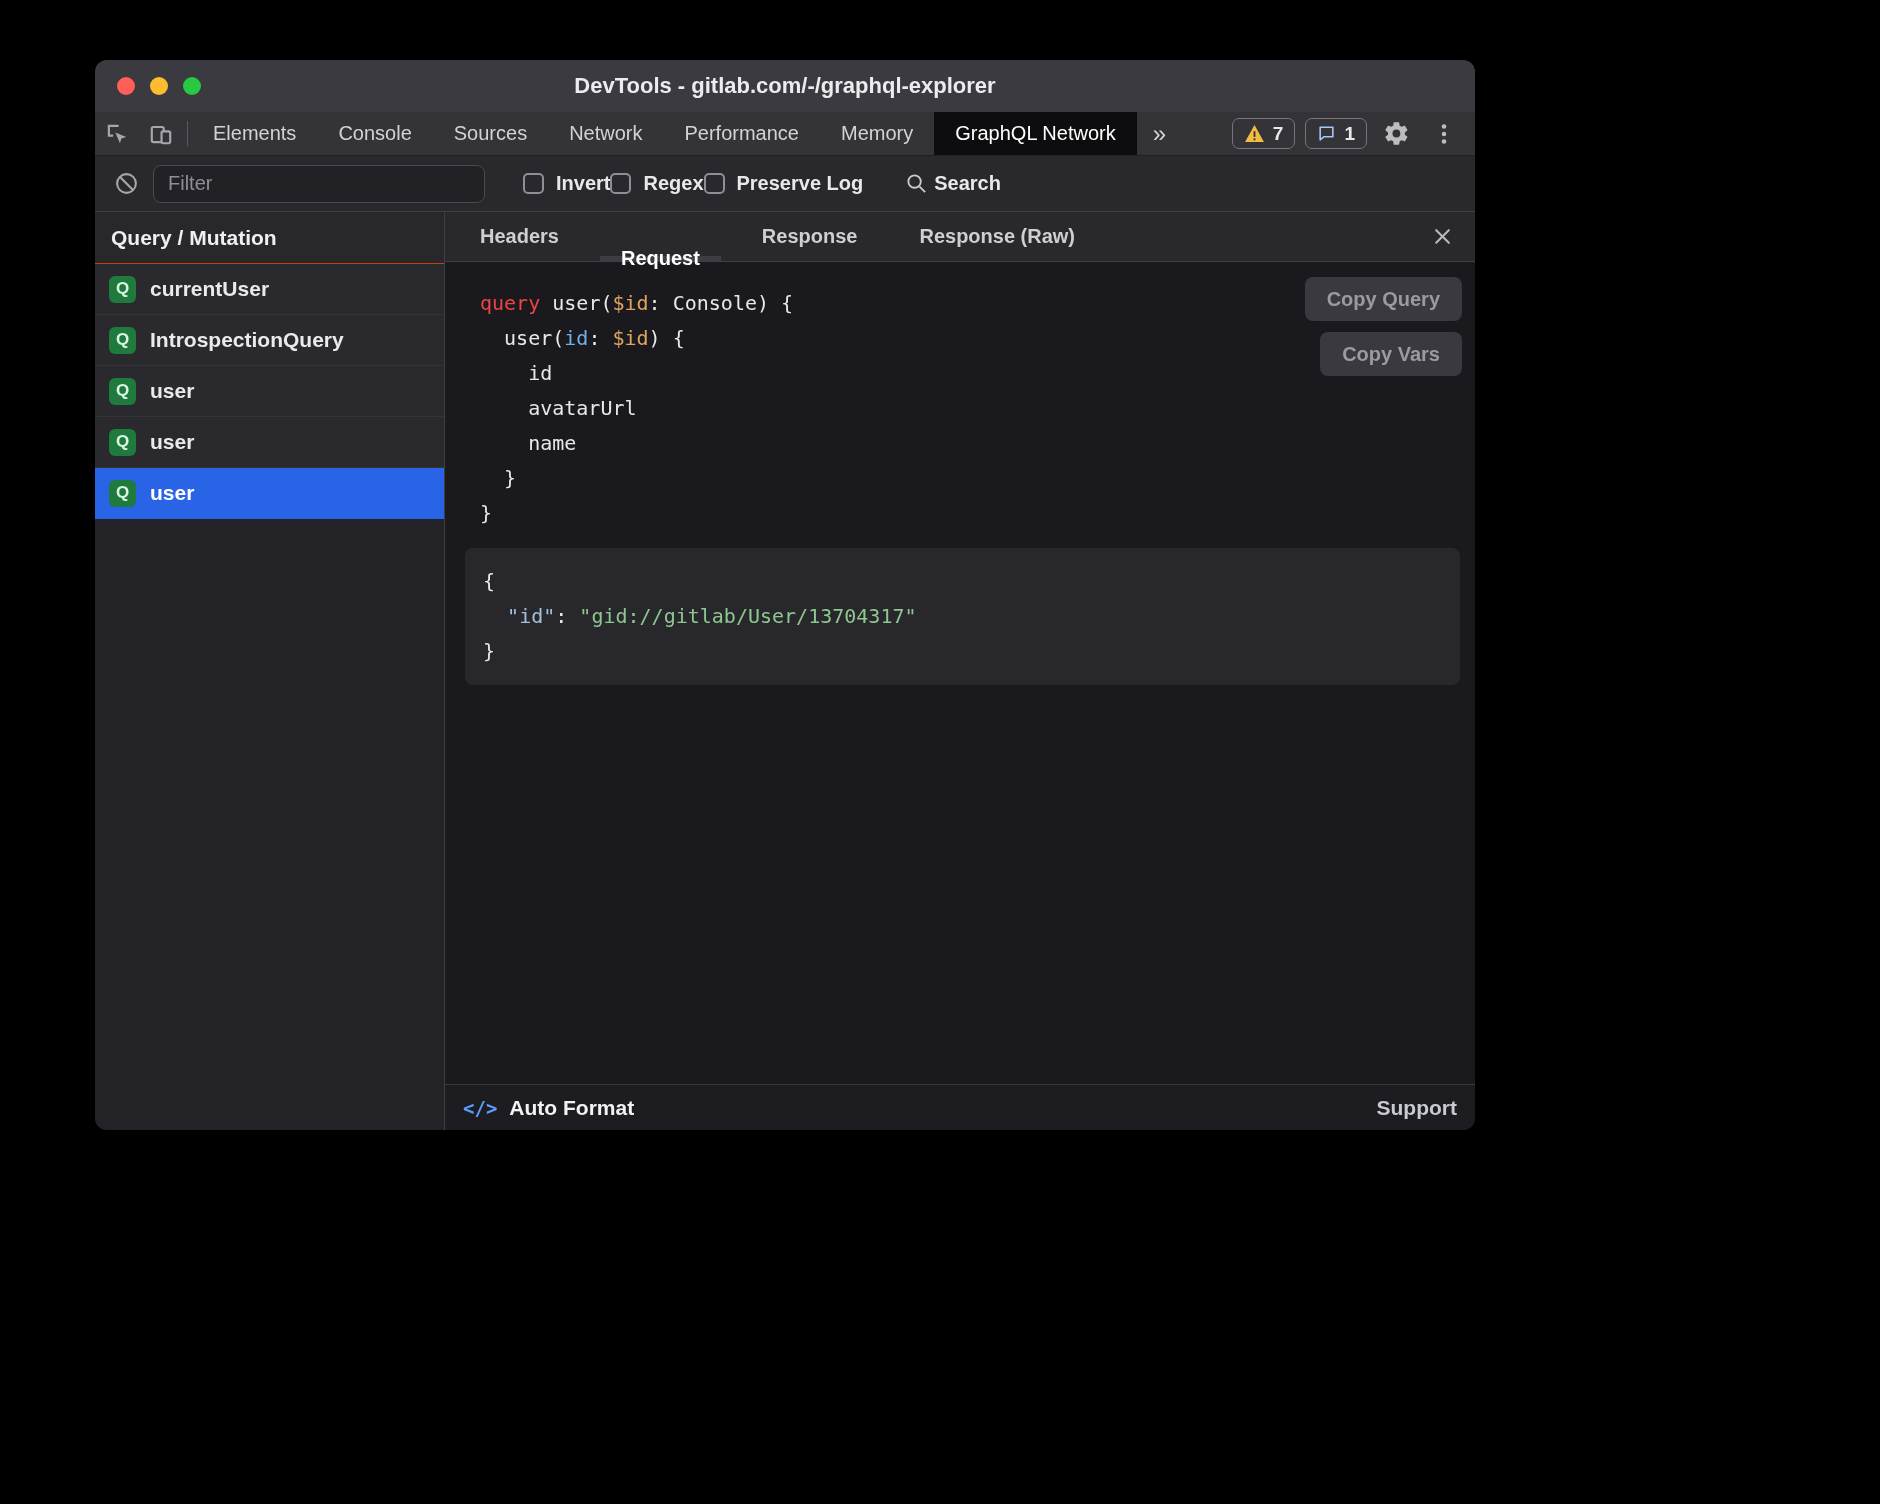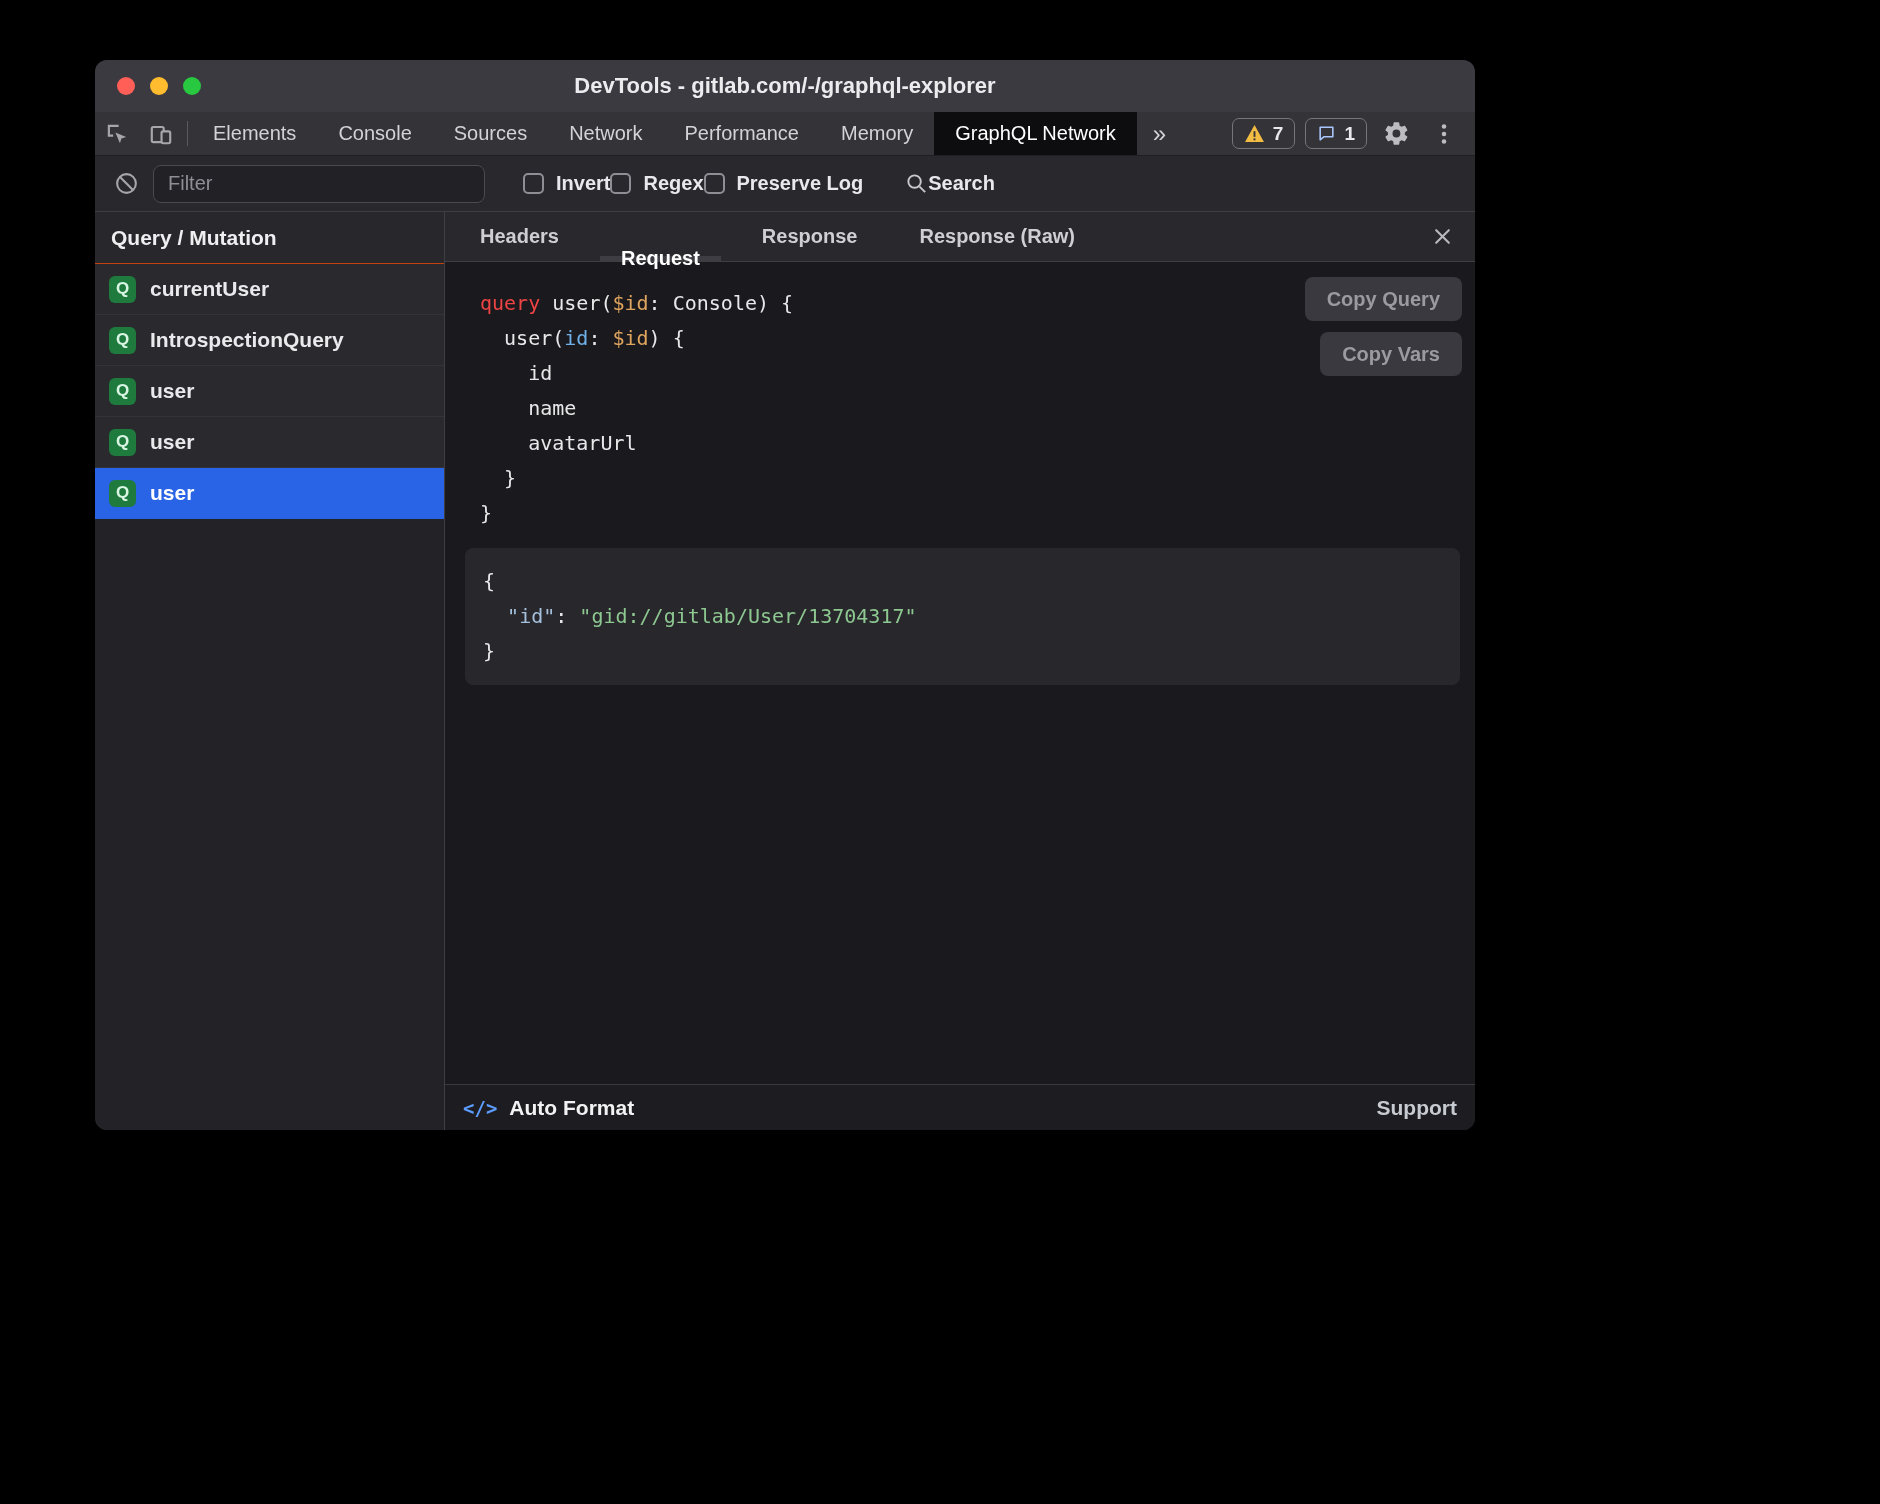--- a/index.html
+++ b/index.html
@@ -30,21 +30,21 @@
   .icon-btn { display:flex; align-items:center; justify-content:center; width:38px; height:38px; }
 
   
   .toolbar { height:56px; flex:0 0 auto; background:#29282c; border-bottom:1px solid #3f3e43; display:flex; align-items:center; padding:0 12px; }
   .filter { width:332px; height:38px; background:#222125; border:1px solid #4b4a50; border-radius:8px; color:#e8e8ea; font-size:20px; padding:0 14px; outline:none; margin-left:8px; font-family:"Liberation Sans", sans-serif; }
   .filter::placeholder { color:#8f8e95; }
   .checks { display:flex; align-items:center; margin-left:38px; }
   .chk { display:flex; align-items:center; gap:12px; }
   .chk-box { width:21px; height:21px; border:2px solid #8f8e95; border-radius:5px; background:transparent; }
   .chk-label { color:#e9e8ec; font-size:20px; font-weight:700; }
-  .search { display:flex; align-items:center; gap:0; margin-left:42px; color:#e9e8ec; font-size:20px; font-weight:700; }
+  .search { display:flex; align-items:center; gap:6px; margin-left:42px; color:#e9e8ec; font-size:20px; font-weight:700; }
 
   
   .main { flex:1; display:flex; min-height:0; }
   .sidebar { width:350px; flex:0 0 350px; border-right:1px solid #3f3e43; background:#232226; display:flex; flex-direction:column; }
   .side-header { height:52px; flex:0 0 auto; display:flex; align-items:center; padding-left:16px; color:#efeef1; font-size:21px; font-weight:bold; border-bottom:1px solid #c2410c; background:#28272b; }
   .side-item { height:51px; flex:0 0 auto; display:flex; align-items:center; gap:14px; padding-left:14px; border-bottom:1px solid #343338; background:#2a292e; color:#eaeaed; font-size:21px; font-weight:700; }
   .side-item.selected { background:#2a64e6; border-bottom-color:#2a64e6; color:#ffffff; }
   .q-badge { width:27px; height:27px; flex:0 0 27px; border-radius:6px; background:#1f7a3d; color:#d9f5e3; font-size:17px; font-weight:bold; display:flex; align-items:center; justify-content:center; }
 
   
@@ -226,22 +226,22 @@
 
         <div class="request-pane">
           <div class="copy-buttons">
             <button class="copy-btn">Copy Query</button>
             <button class="copy-btn">Copy Vars</button>
           </div>
           <div class="code query-code">
               <div class="code-line"><span class="tok tok-keyword">query</span><span class="tok tok-plain"> user(</span><span class="tok tok-variable">$id</span><span class="tok tok-plain">: Console) {</span></div>
               <div class="code-line"><span class="tok tok-plain">  user(</span><span class="tok tok-property">id</span><span class="tok tok-plain">: </span><span class="tok tok-variable">$id</span><span class="tok tok-plain">) {</span></div>
               <div class="code-line"><span class="tok tok-plain">    id</span></div>
+              <div class="code-line"><span class="tok tok-plain">    avatarUrl</span></div>
               <div class="code-line"><span class="tok tok-plain">    name</span></div>
-              <div class="code-line"><span class="tok tok-plain">    avatarUrl</span></div>
               <div class="code-line"><span class="tok tok-plain">  }</span></div>
               <div class="code-line"><span class="tok tok-plain">}</span></div>
             </div>
           <div class="vars-box">
             <div class="code">
                 <div class="code-line"><span class="tok tok-plain">{</span></div>
                 <div class="code-line"><span class="tok tok-plain">  </span><span class="tok tok-key">"id"</span><span class="tok tok-plain">: </span><span class="tok tok-string">"gid://gitlab/User/13704317"</span></div>
                 <div class="code-line"><span class="tok tok-plain">}</span></div>
               </div>
           </div>

